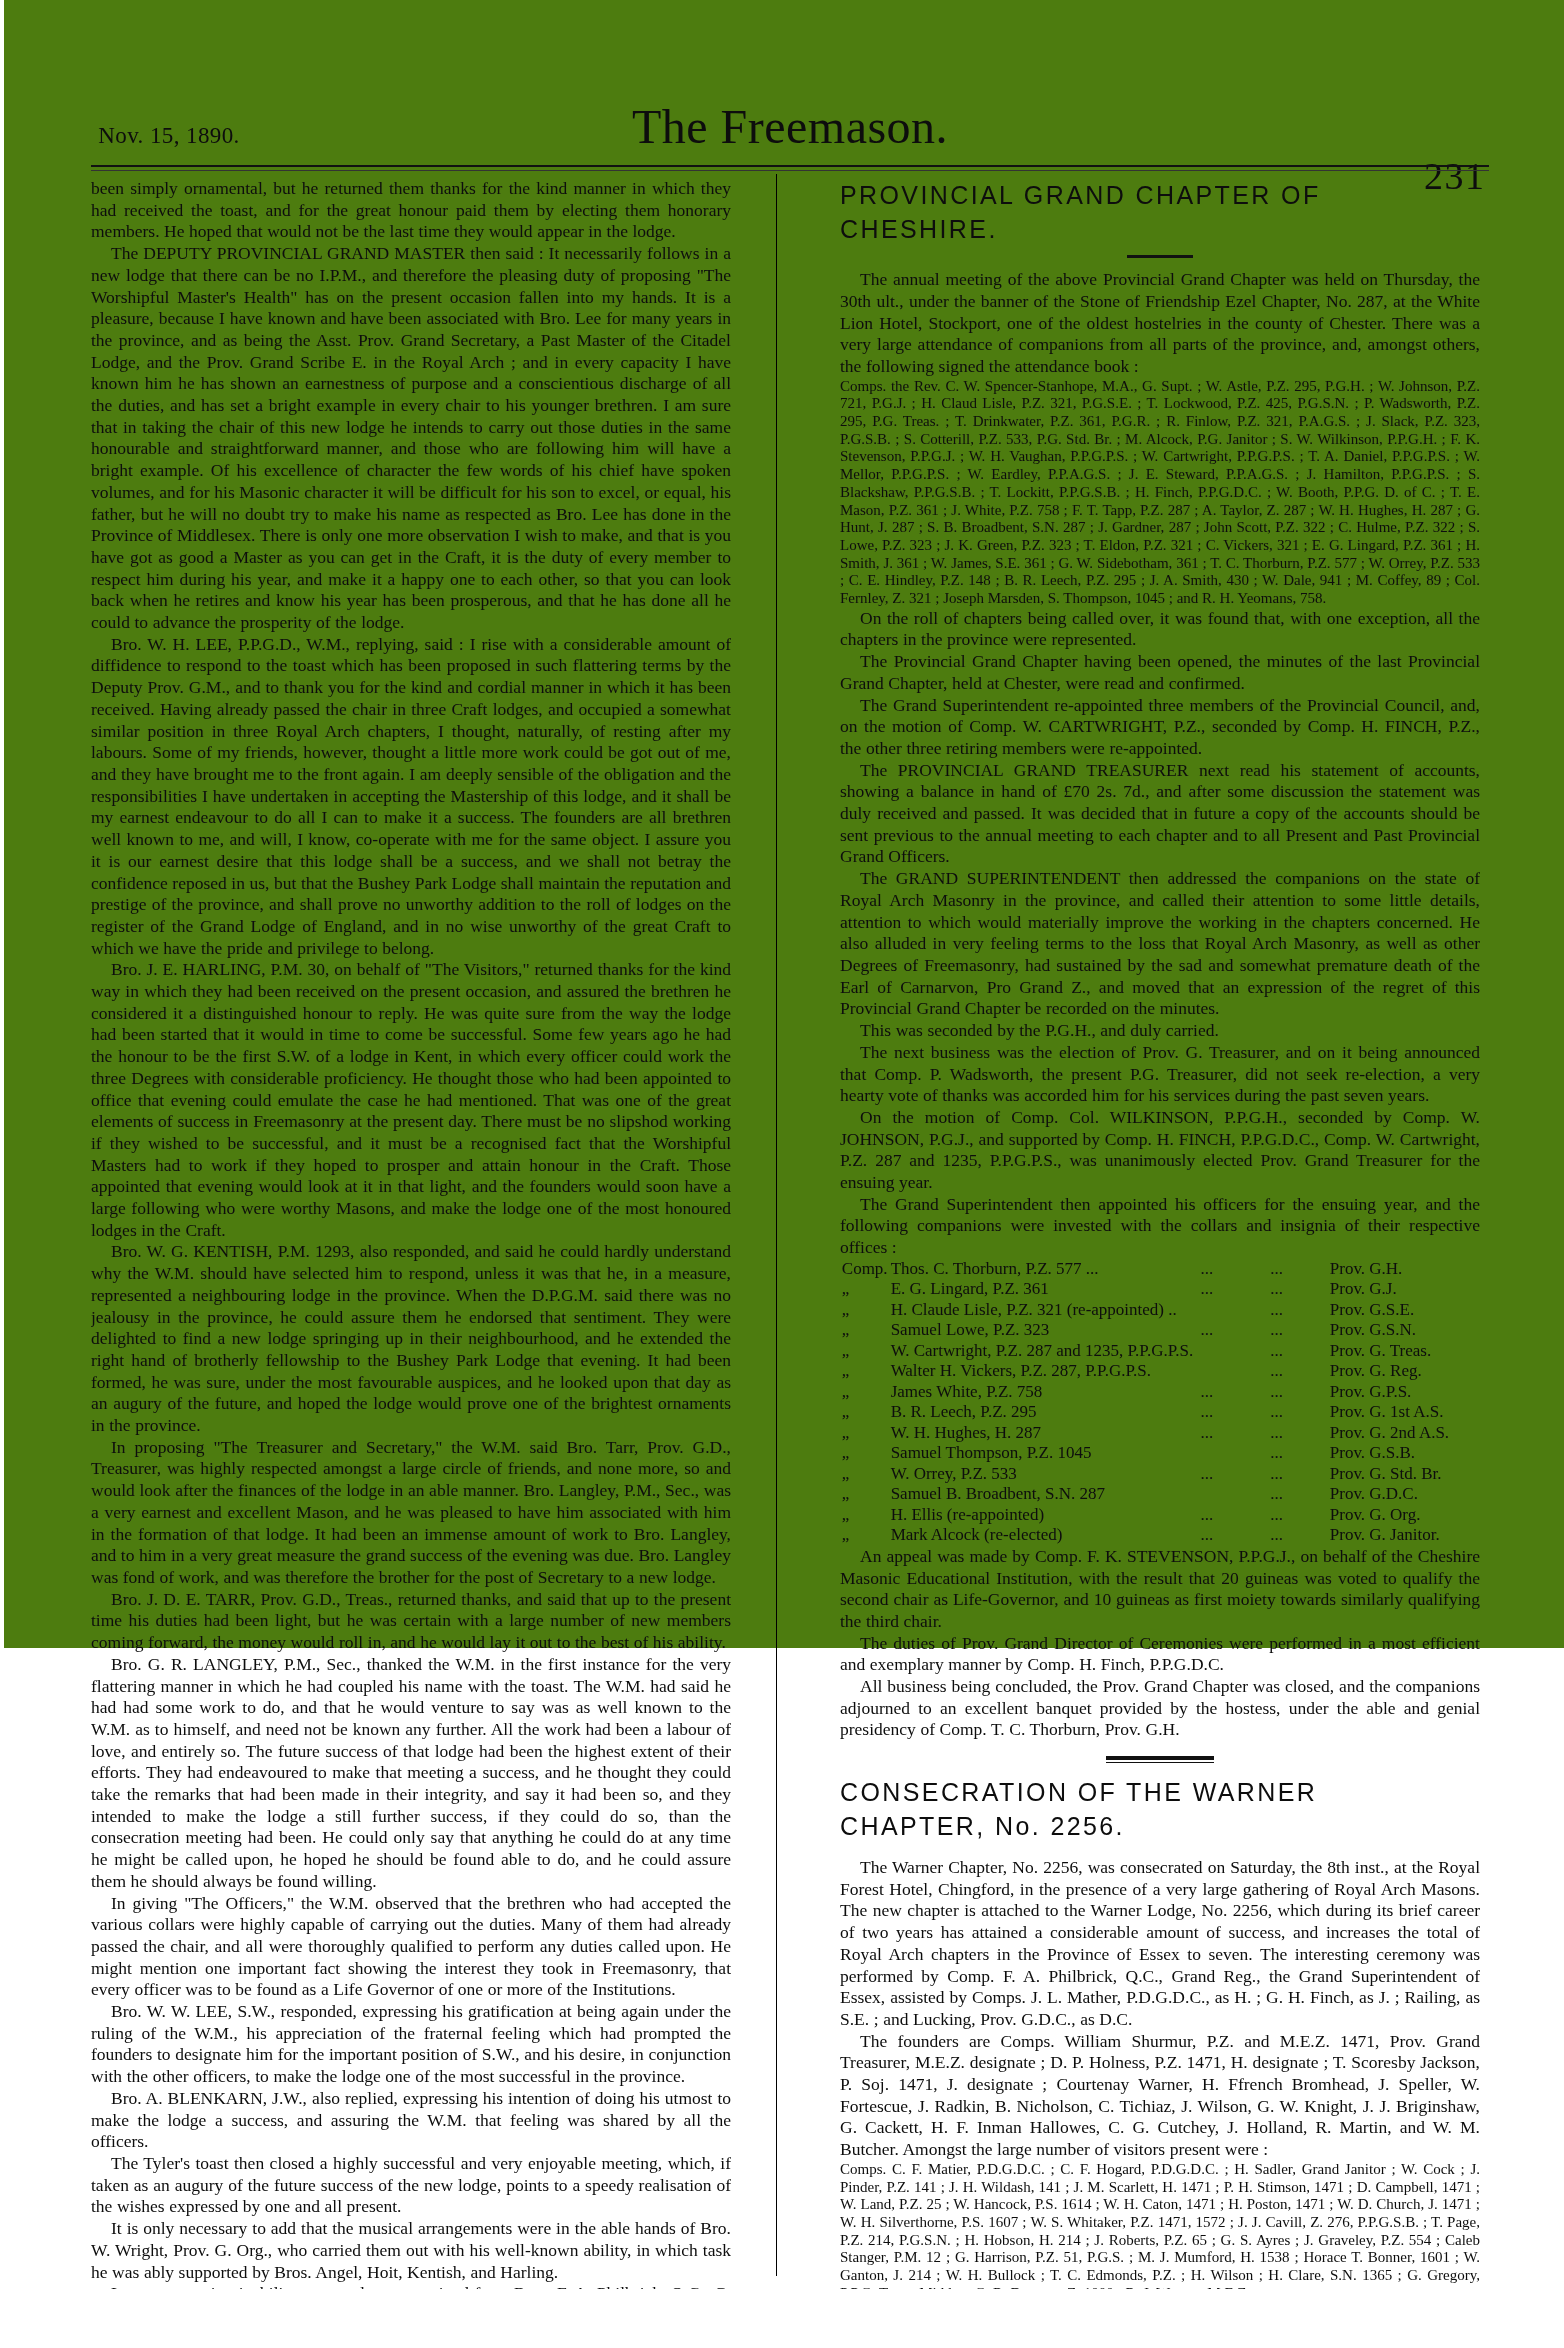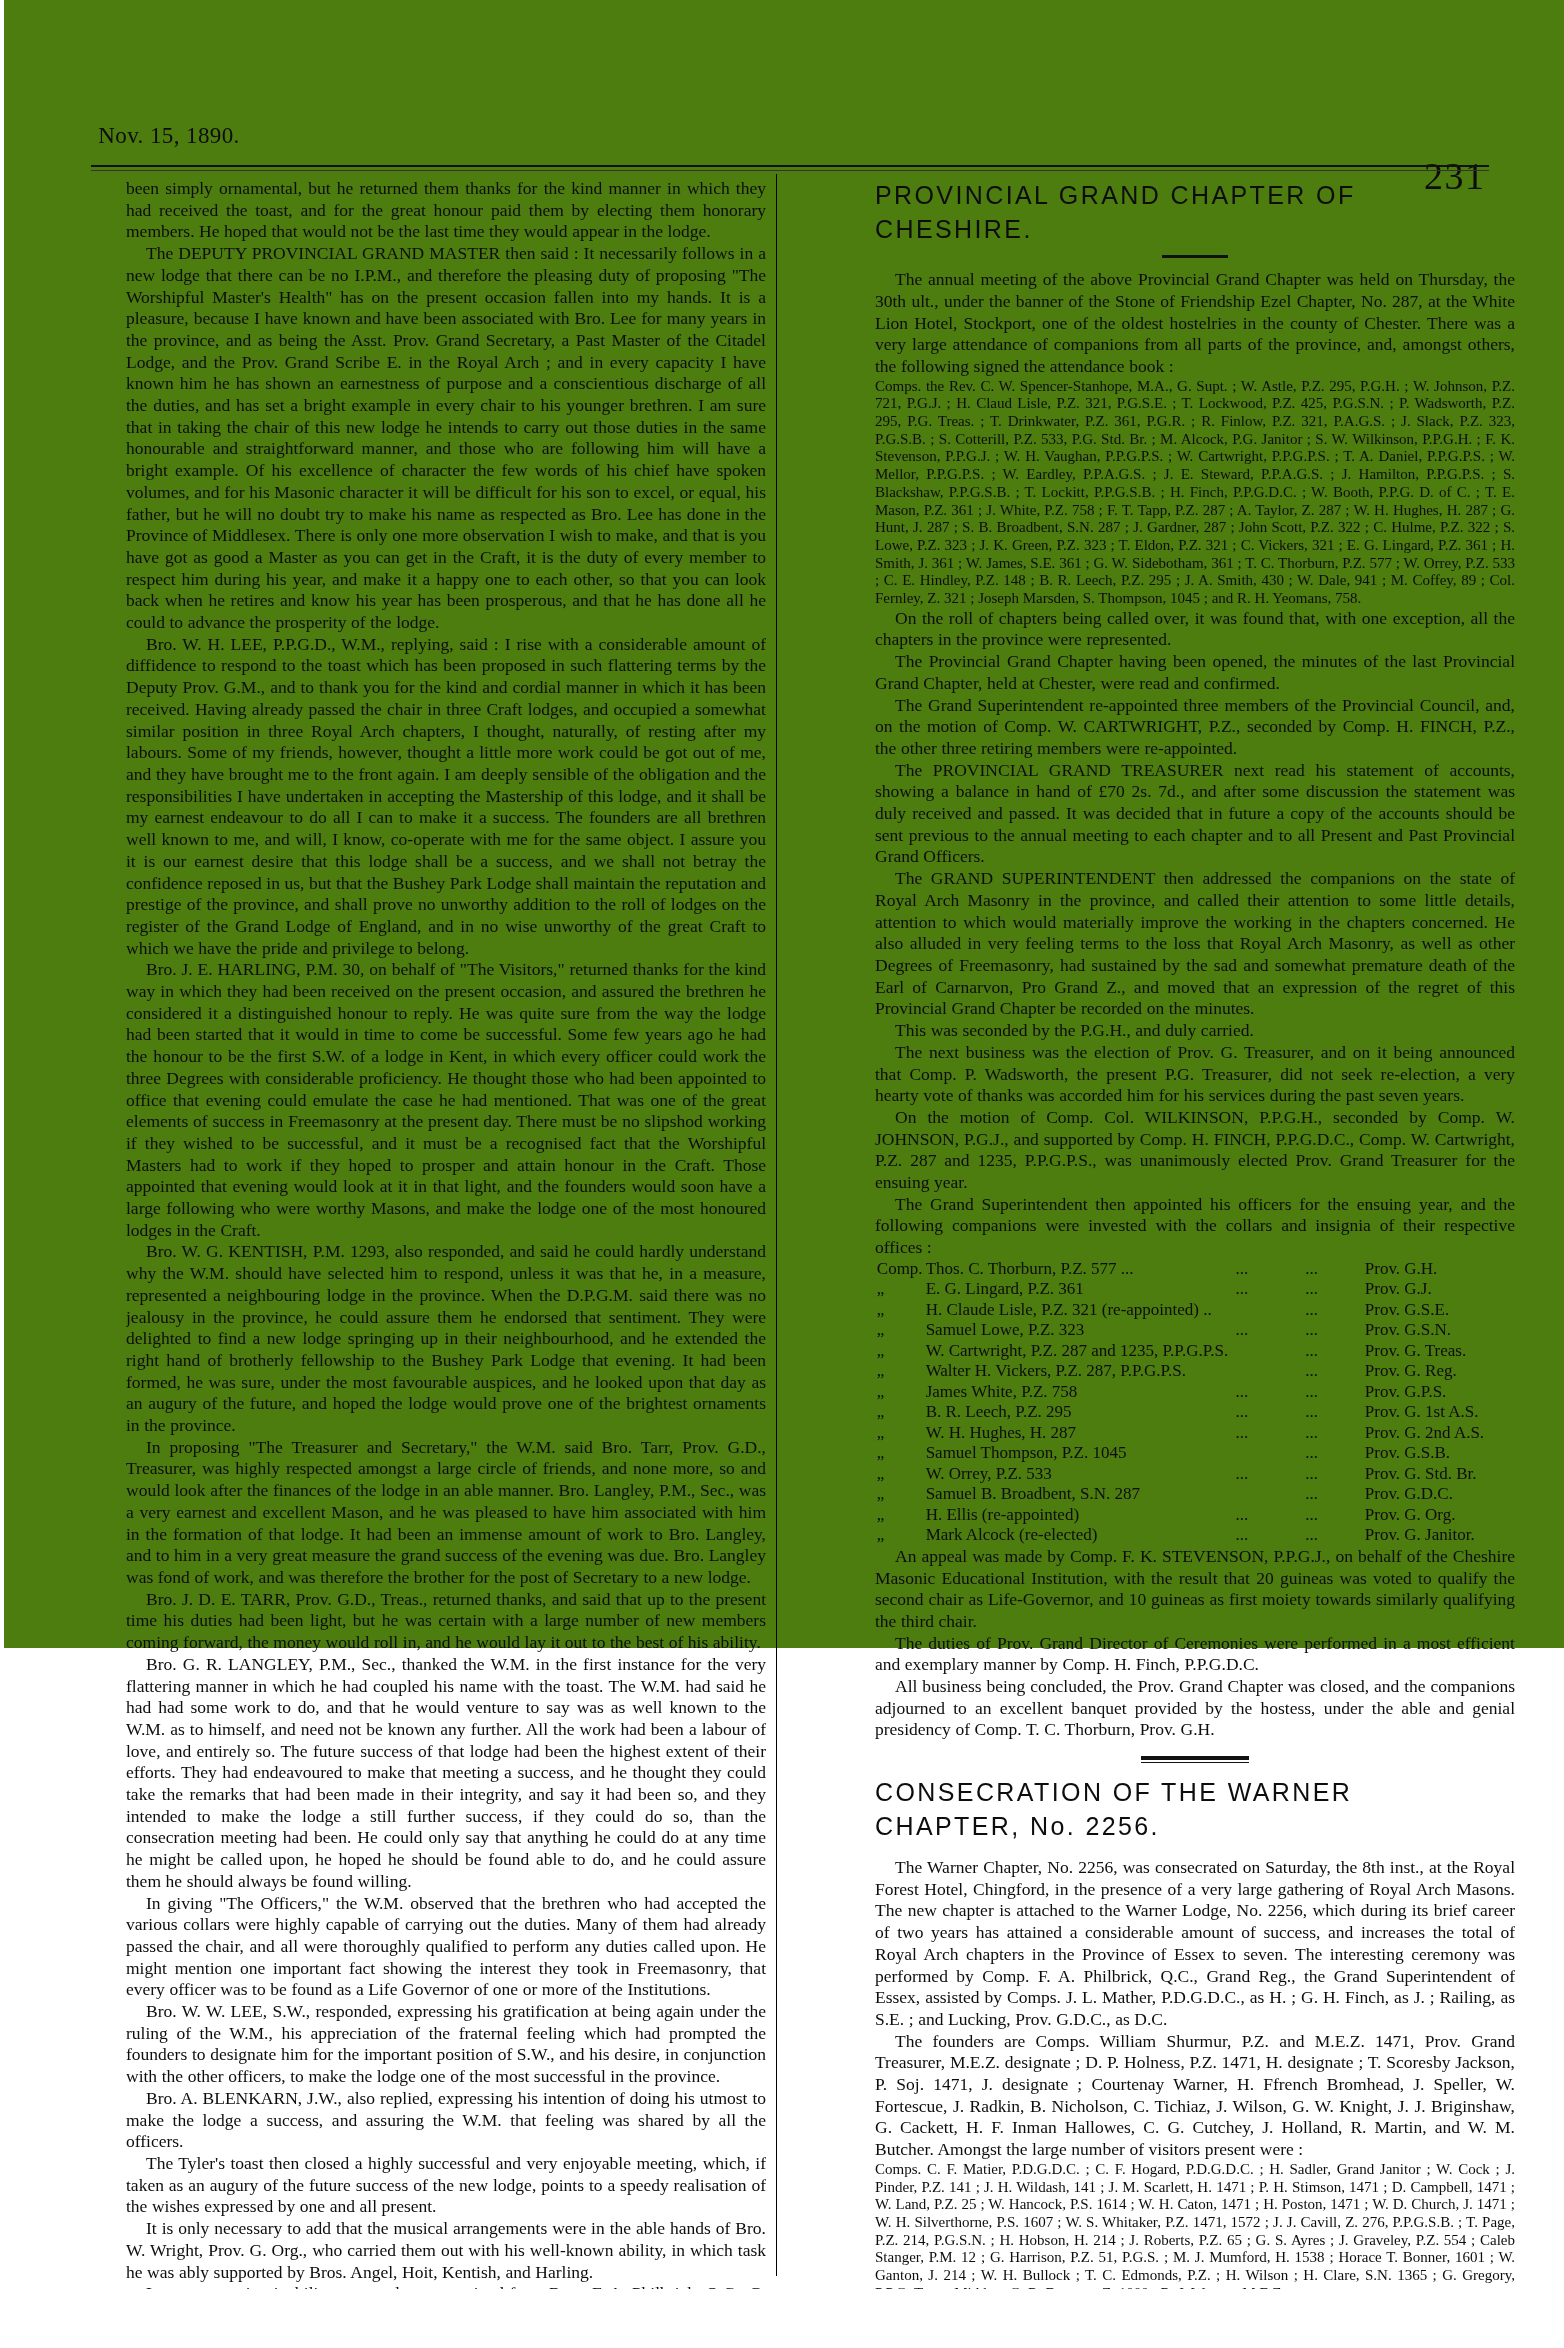--- a/index.html
+++ b/index.html
@@ -68,21 +68,20 @@
     padding-bottom: 2.7px;
   }
 
   
   .col {
     position: absolute;
     top: 178px;
     width: 640px;
     height: 2111px;
     overflow: hidden;
-    margin-left: 35px;
   }
   .col-left  { left: 87px; }
   .col-right { left: 836px; }
 
   .col-divider {
     position: absolute;
     left: 772px;
     top: 174px;
     width: 0;
     height: 2102px;
@@ -160,20 +159,21 @@
   .officer-table td.dots2{ width: 77px; color: #111; }
   .officer-table td.off  { width: 172px; padding-left: 9.1px; }
 </style>
 </head>
 <body>
 
 <div class="page">
 
   <div class="masthead">
     <div class="masthead-date">Nov. 15, 1890.</div>
+    <div class="masthead-title">The Freemason.</div>
     <div class="masthead-page">231</div>
     <div class="masthead-rule"></div>
   </div>
 
   <div class="col-divider"></div>
 
   <div class="col col-left">
     <p class="body noindent">been simply ornamental, but he returned them thanks for the kind manner in which they had received the toast, and for the great honour paid them by electing them honorary members. He hoped that would not be the last time they would appear in the lodge.</p>
     <p class="body">The DEPUTY PROVINCIAL GRAND MASTER then said : It necessarily follows in a new lodge that there can be no I.P.M., and therefore the pleasing duty of proposing "The Worshipful Master's Health" has on the present occasion fallen into my hands. It is a pleasure, because I have known and have been associated with Bro. Lee for many years in the province, and as being the Asst. Prov. Grand Secretary, a Past Master of the Citadel Lodge, and the Prov. Grand Scribe E. in the Royal Arch ; and in every capacity I have known him he has shown an earnestness of purpose and a conscientious discharge of all the duties, and has set a bright example in every chair to his younger brethren. I am sure that in taking the chair of this new lodge he intends to carry out those duties in the same honourable and straightforward manner, and those who are following him will have a bright example. Of his excellence of character the few words of his chief have spoken volumes, and for his Masonic character it will be difficult for his son to excel, or equal, his father, but he will no doubt try to make his name as respected as Bro. Lee has done in the Province of Middlesex. There is only one more observation I wish to make, and that is you have got as good a Master as you can get in the Craft, it is the duty of every member to respect him during his year, and make it a happy one to each other, so that you can look back when he retires and know his year has been prosperous, and that he has done all he could to advance the prosperity of the lodge.</p>
     <p class="body">Bro. W. H. LEE, P.P.G.D., W.M., replying, said : I rise with a considerable amount of diffidence to respond to the toast which has been proposed in such flattering terms by the Deputy Prov. G.M., and to thank you for the kind and cordial manner in which it has been received. Having already passed the chair in three Craft lodges, and occupied a somewhat similar position in three Royal Arch chapters, I thought, naturally, of resting after my labours. Some of my friends, however, thought a little more work could be got out of me, and they have brought me to the front again. I am deeply sensible of the obligation and the responsibilities I have undertaken in accepting the Mastership of this lodge, and it shall be my earnest endeavour to do all I can to make it a success. The founders are all brethren well known to me, and will, I know, co-operate with me for the same object. I assure you it is our earnest desire that this lodge shall be a success, and we shall not betray the confidence reposed in us, but that the Bushey Park Lodge shall maintain the reputation and prestige of the province, and shall prove no unworthy addition to the roll of lodges on the register of the Grand Lodge of England, and in no wise unworthy of the great Craft to which we have the pride and privilege to belong.</p>

